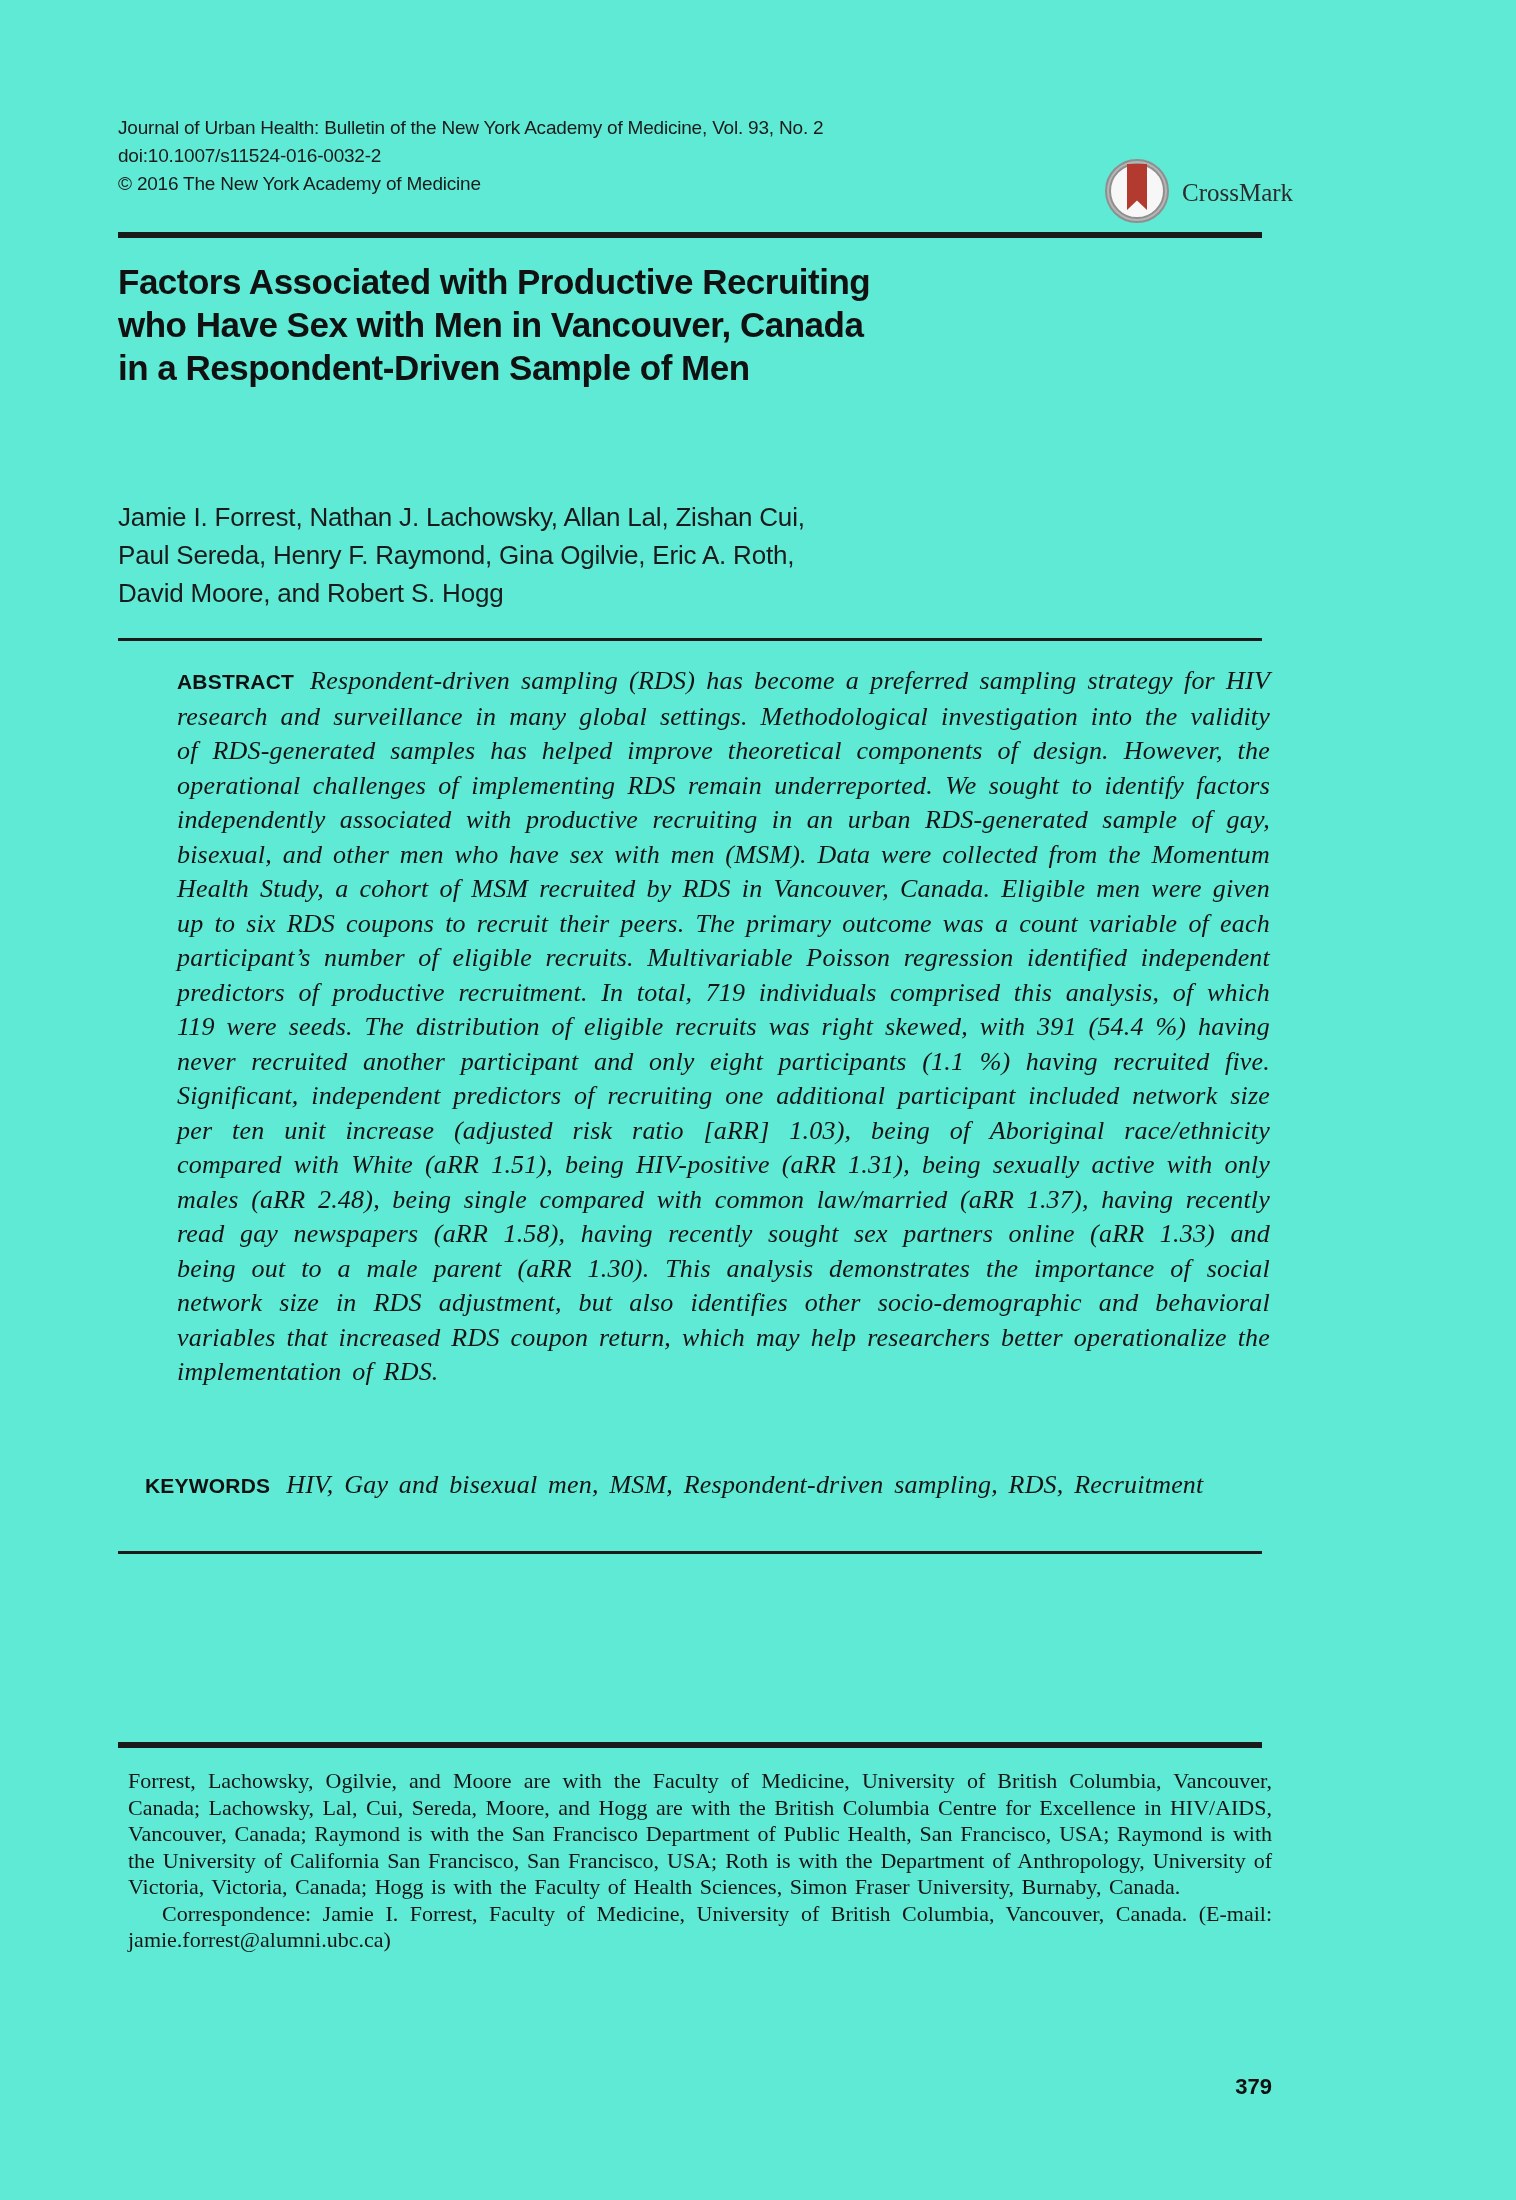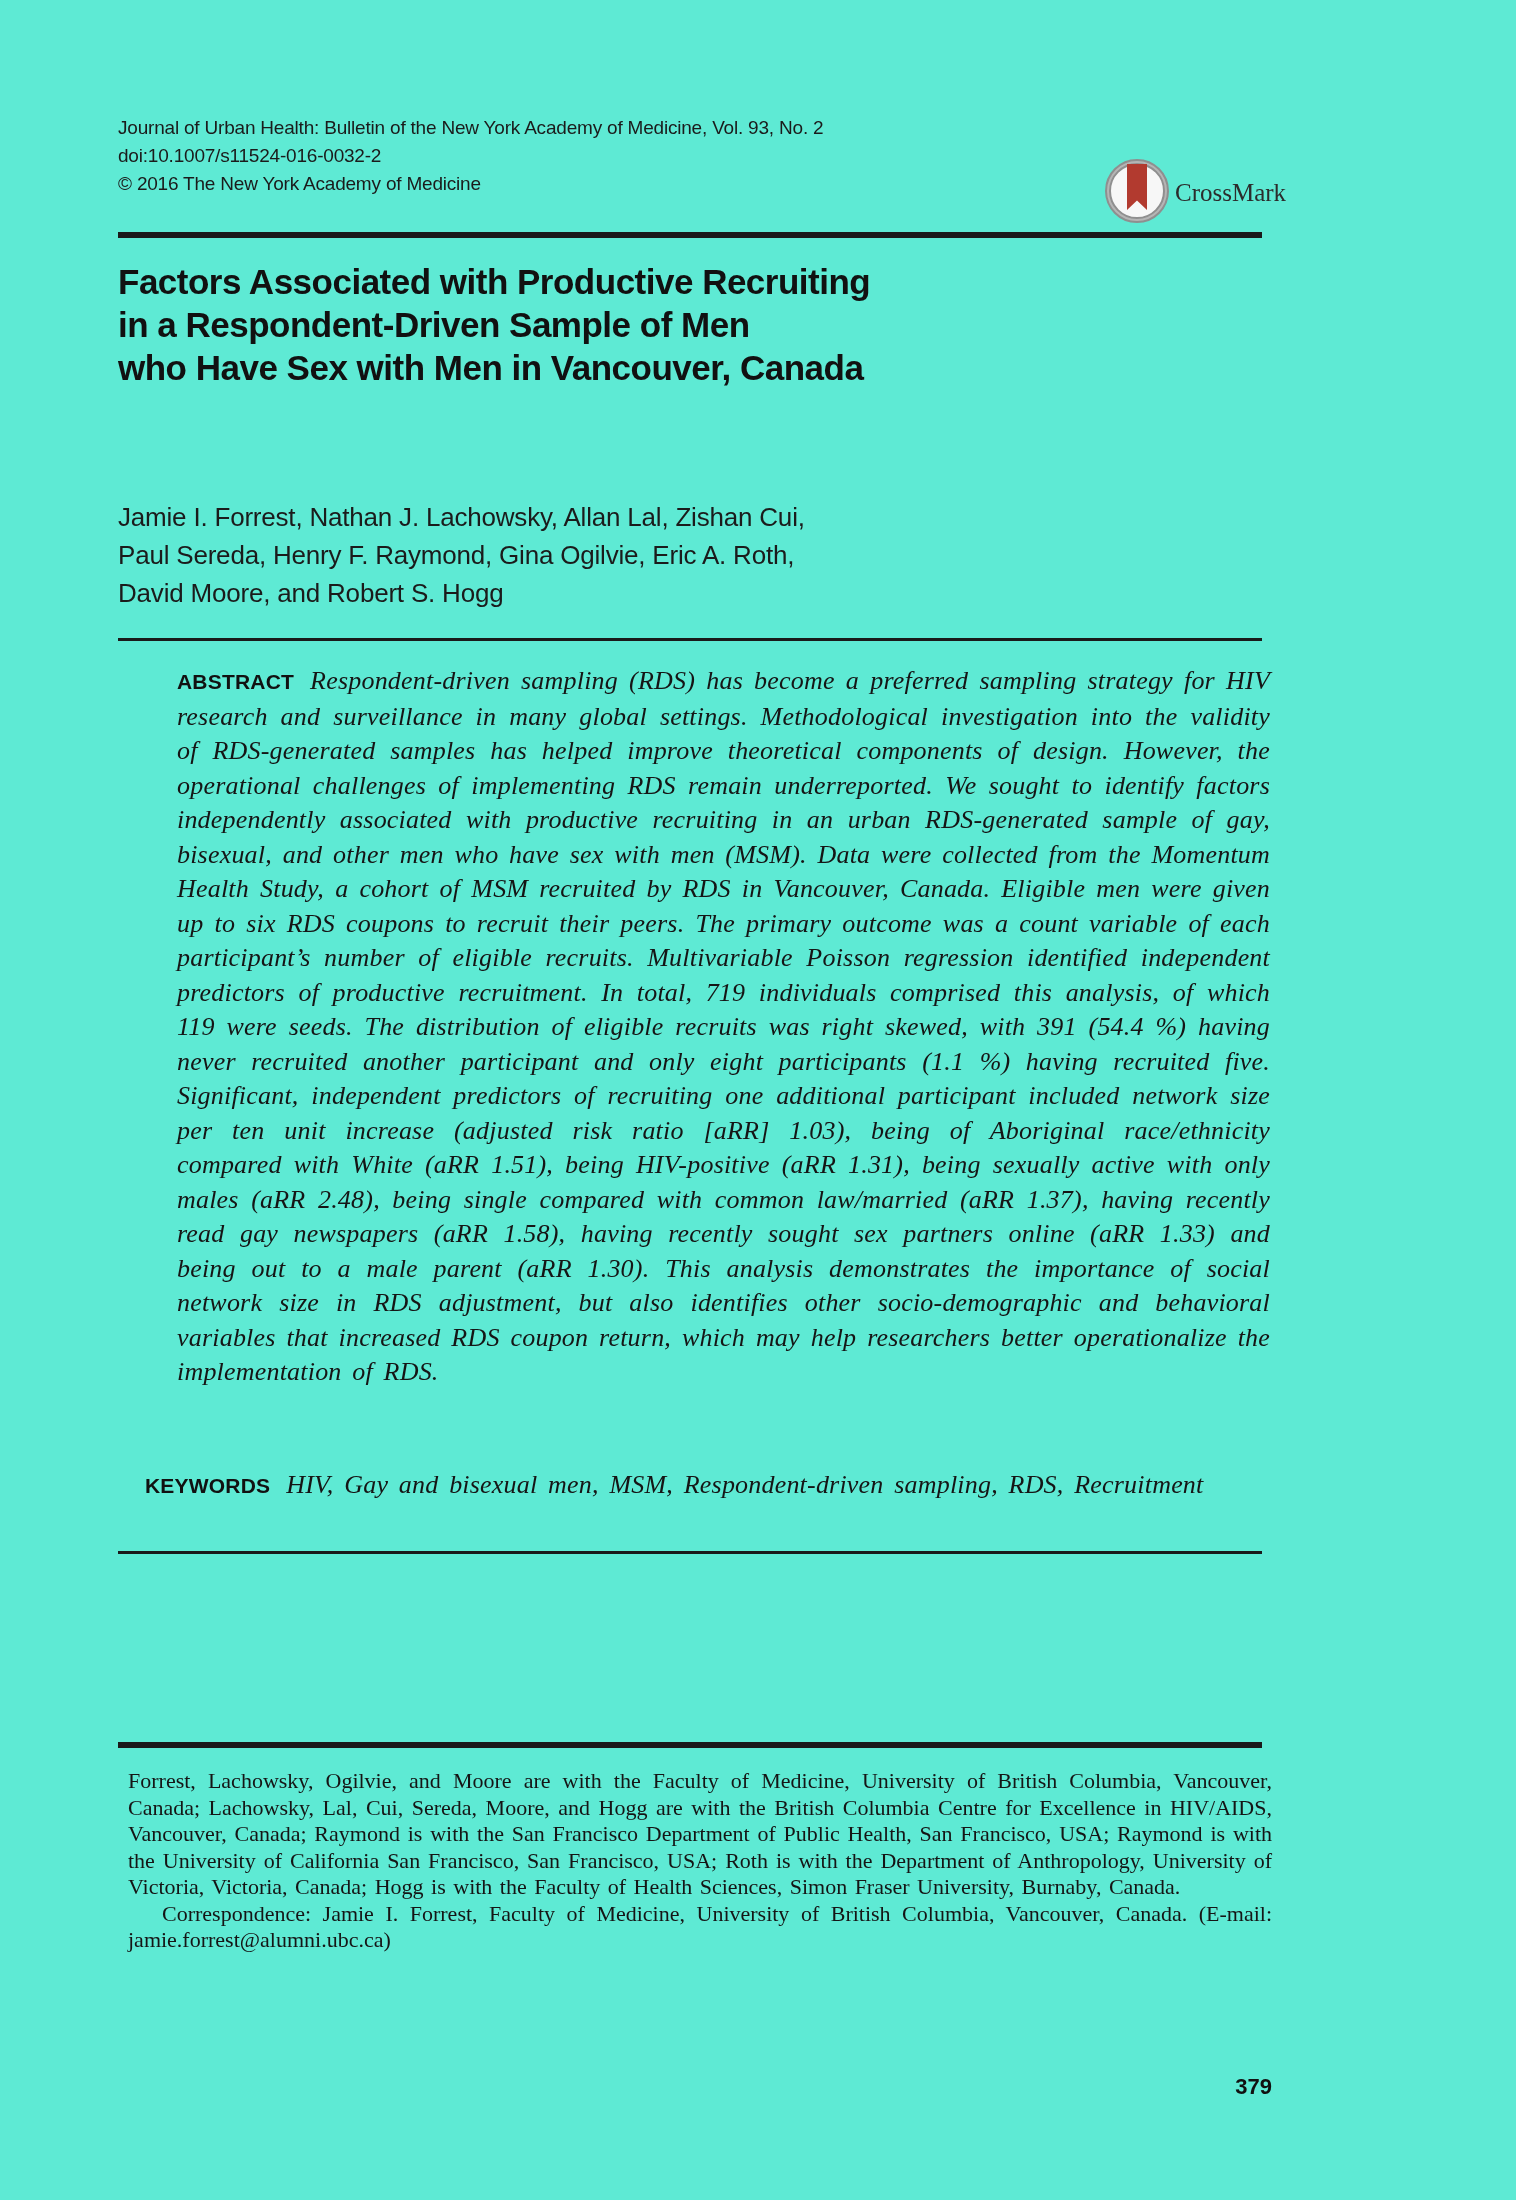--- a/index.html
+++ b/index.html
@@ -24,21 +24,21 @@
   }
 
   
   .crossmark {
     left: 1104px; top: 158px;
     display: flex; align-items: center;
   }
   .crossmark-text {
     font-family: "Liberation Serif", serif;
     font-size: 25px; color: #2c2c2c;
-    margin-left: 5px;
+    margin-left: 12px;
   }
 
   
   .rule { background: #1a1a1a; width: 1144px; left: 118px; }
   .rule-thick { height: 6px; }
   .rule-thin { height: 3px; }
 
   
   .title {
     left: 118px; top: 260px; width: 1060px;
@@ -118,22 +118,22 @@
         <path d="M23 6 L43 6 L43 52 L33 42.5 L23 52 Z" fill="#b23a2f"></path>
       </svg>
     </span>
     <span class="crossmark-text">CrossMark</span>
   </div>
 
   <div class="abs rule rule-thick" style="top:232px;"></div>
 
   <div class="abs title">
     <div>Factors Associated with Productive Recruiting</div>
+    <div>who Have Sex with Men in Vancouver, Canada</div>
     <div>in a Respondent-Driven Sample of Men</div>
-    <div>who Have Sex with Men in Vancouver, Canada</div>
   </div>
 
   <div class="abs authors">
     <div>Jamie I. Forrest, Nathan J. Lachowsky, Allan Lal, Zishan Cui,</div>
     <div>Paul Sereda, Henry F. Raymond, Gina Ogilvie, Eric A. Roth,</div>
     <div>David Moore, and Robert S. Hogg</div>
   </div>
 
   <div class="abs rule rule-thin" style="top:638px;"></div>
 

